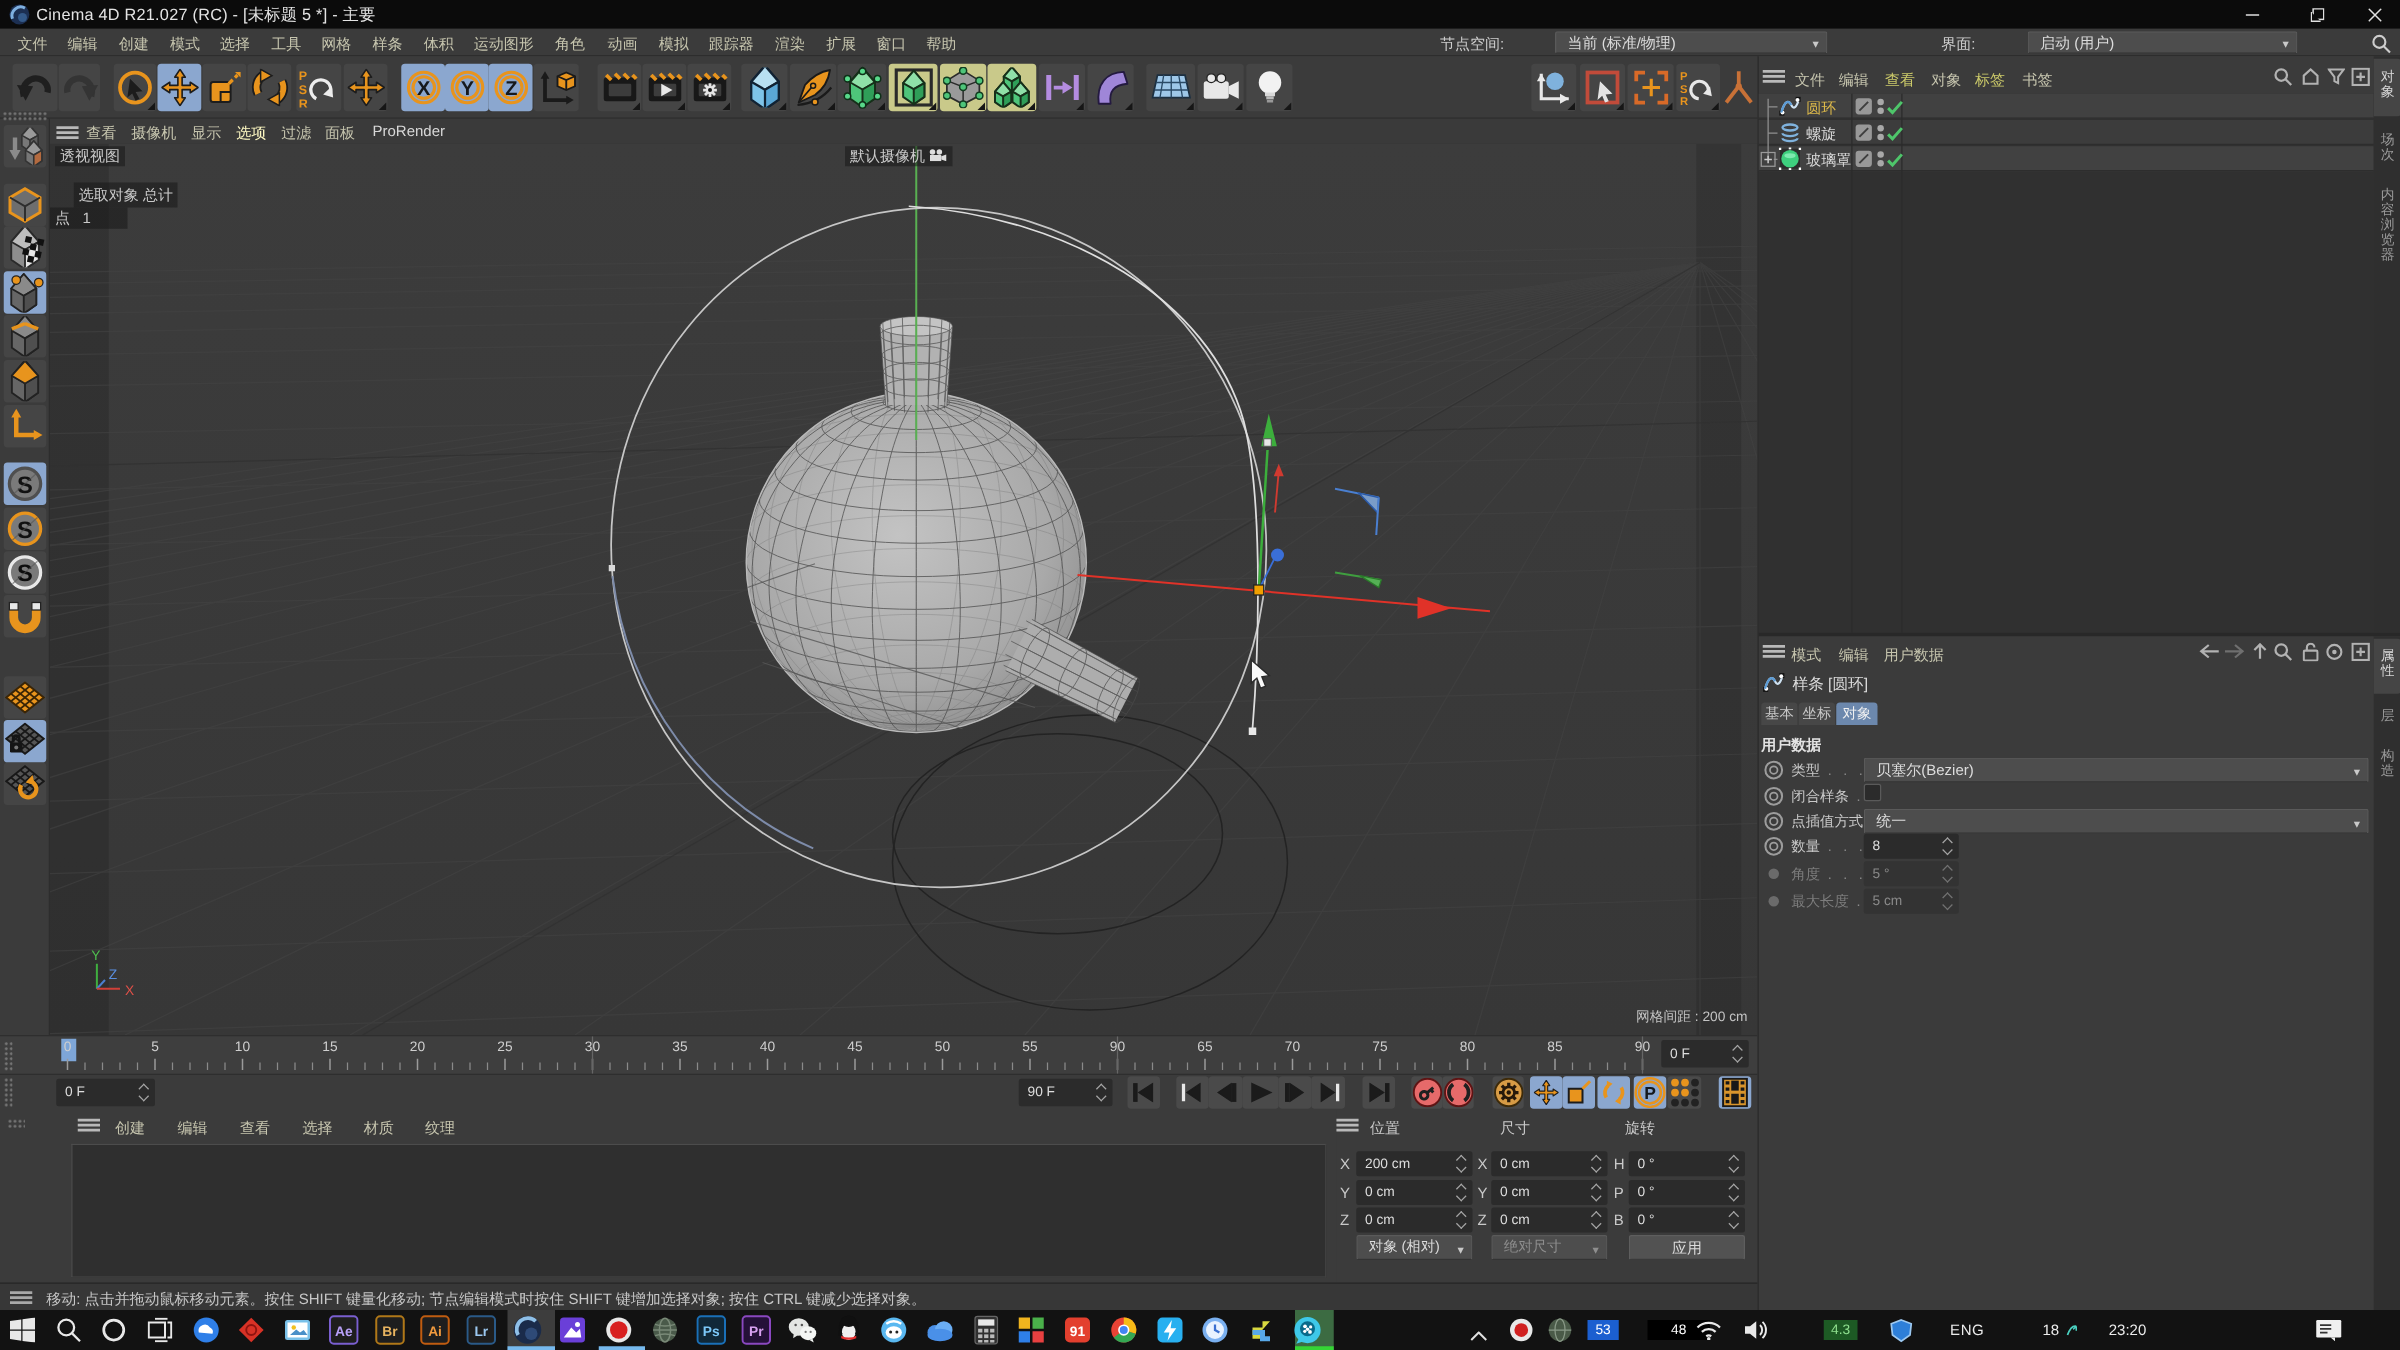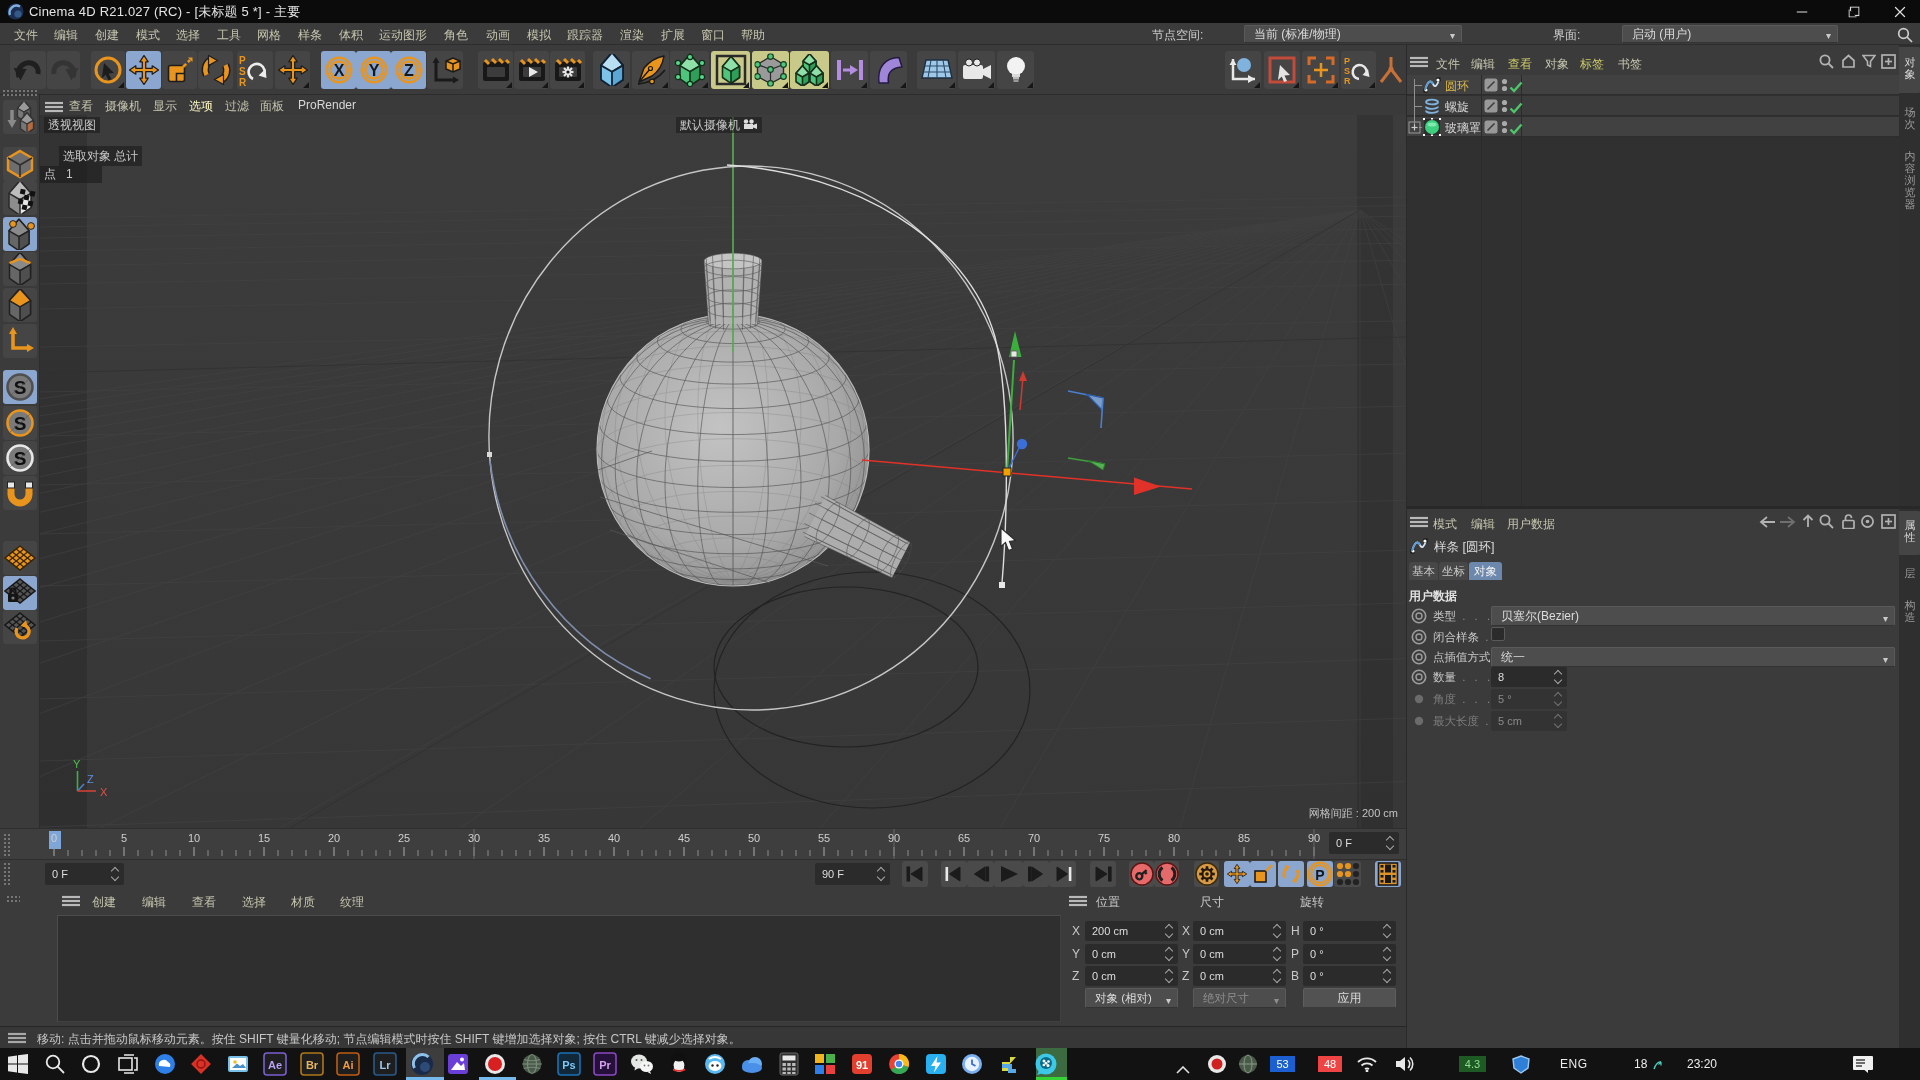--- a/index.html
+++ b/index.html
@@ -1612,21 +1612,21 @@
 <div class="abs" style="left:1207px;top:6px"><svg width="20" height="20" viewBox="0 0 20 20">
         <circle cx="10" cy="10" r="9" fill="#e8e8e8"></circle>
         <circle cx="10" cy="10" r="5.5" fill="#d02020"></circle>
       </svg></div>
 <div class="abs" style="left:1238px;top:6px"><svg width="20" height="20" viewBox="0 0 20 20">
         <circle cx="10" cy="10" r="9" fill="#4a5a48"></circle>
         <ellipse cx="10" cy="10" rx="4" ry="9" fill="none" stroke="#8a9a88" stroke-width="1"></ellipse>
         <line x1="1" y1="10" x2="19" y2="10" stroke="#8a9a88" stroke-width="1"></line>
       </svg></div>
 <div class="badge" style="left:1270px;width:25px;background:#1b5fd0">53</div>
-<div class="badge" style="left:1318px;width:24px;background:#ef4444">48</div>
+<div class="badge" style="left:1318px;width:50px;background:#000000">48</div>
 <div class="abs" style="left:1356px;top:8px"><svg width="22" height="16" viewBox="0 0 22 16">
         <g fill="none" stroke="#e8e8e8" stroke-width="1.8">
           <path d="M2 6 A13 13 0 0 1 20 6"></path>
           <path d="M5.5 9.5 A8 8 0 0 1 16.5 9.5"></path>
           <path d="M9 13 A3.5 3.5 0 0 1 13 13"></path>
         </g>
         <circle cx="11" cy="15" r="1.4" fill="#e8e8e8"></circle>
       </svg></div>
 <div class="abs" style="left:1394px;top:7px"><svg width="22" height="18" viewBox="0 0 22 18">
         <path d="M2 6 L6 6 L11 2 L11 16 L6 12 L2 12 Z" fill="#e8e8e8"></path>

